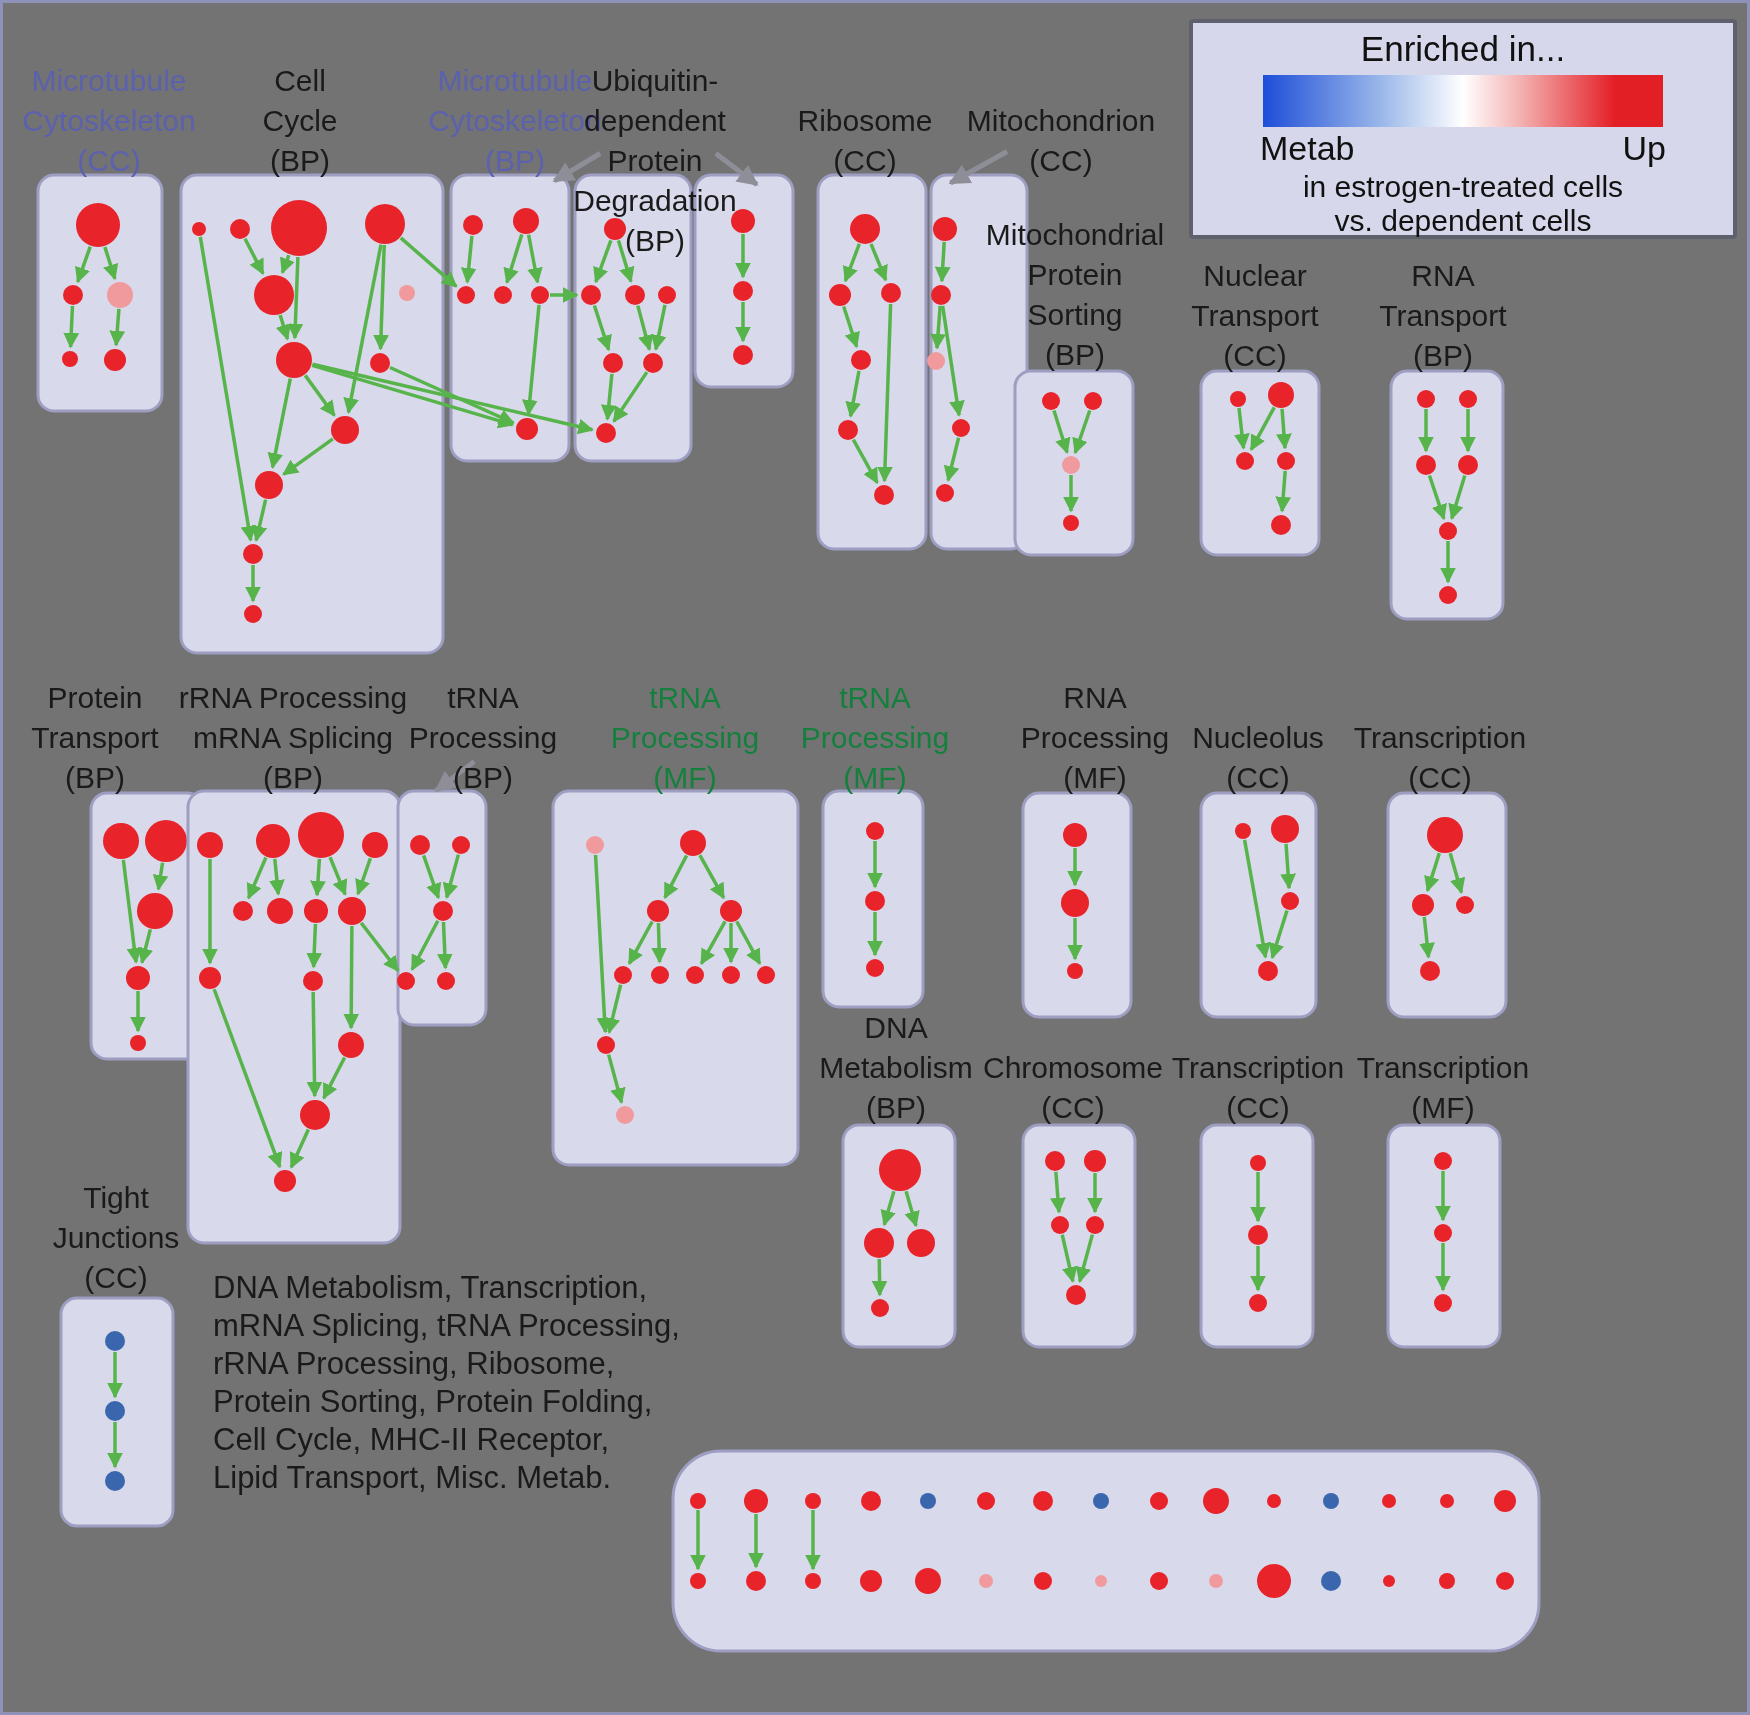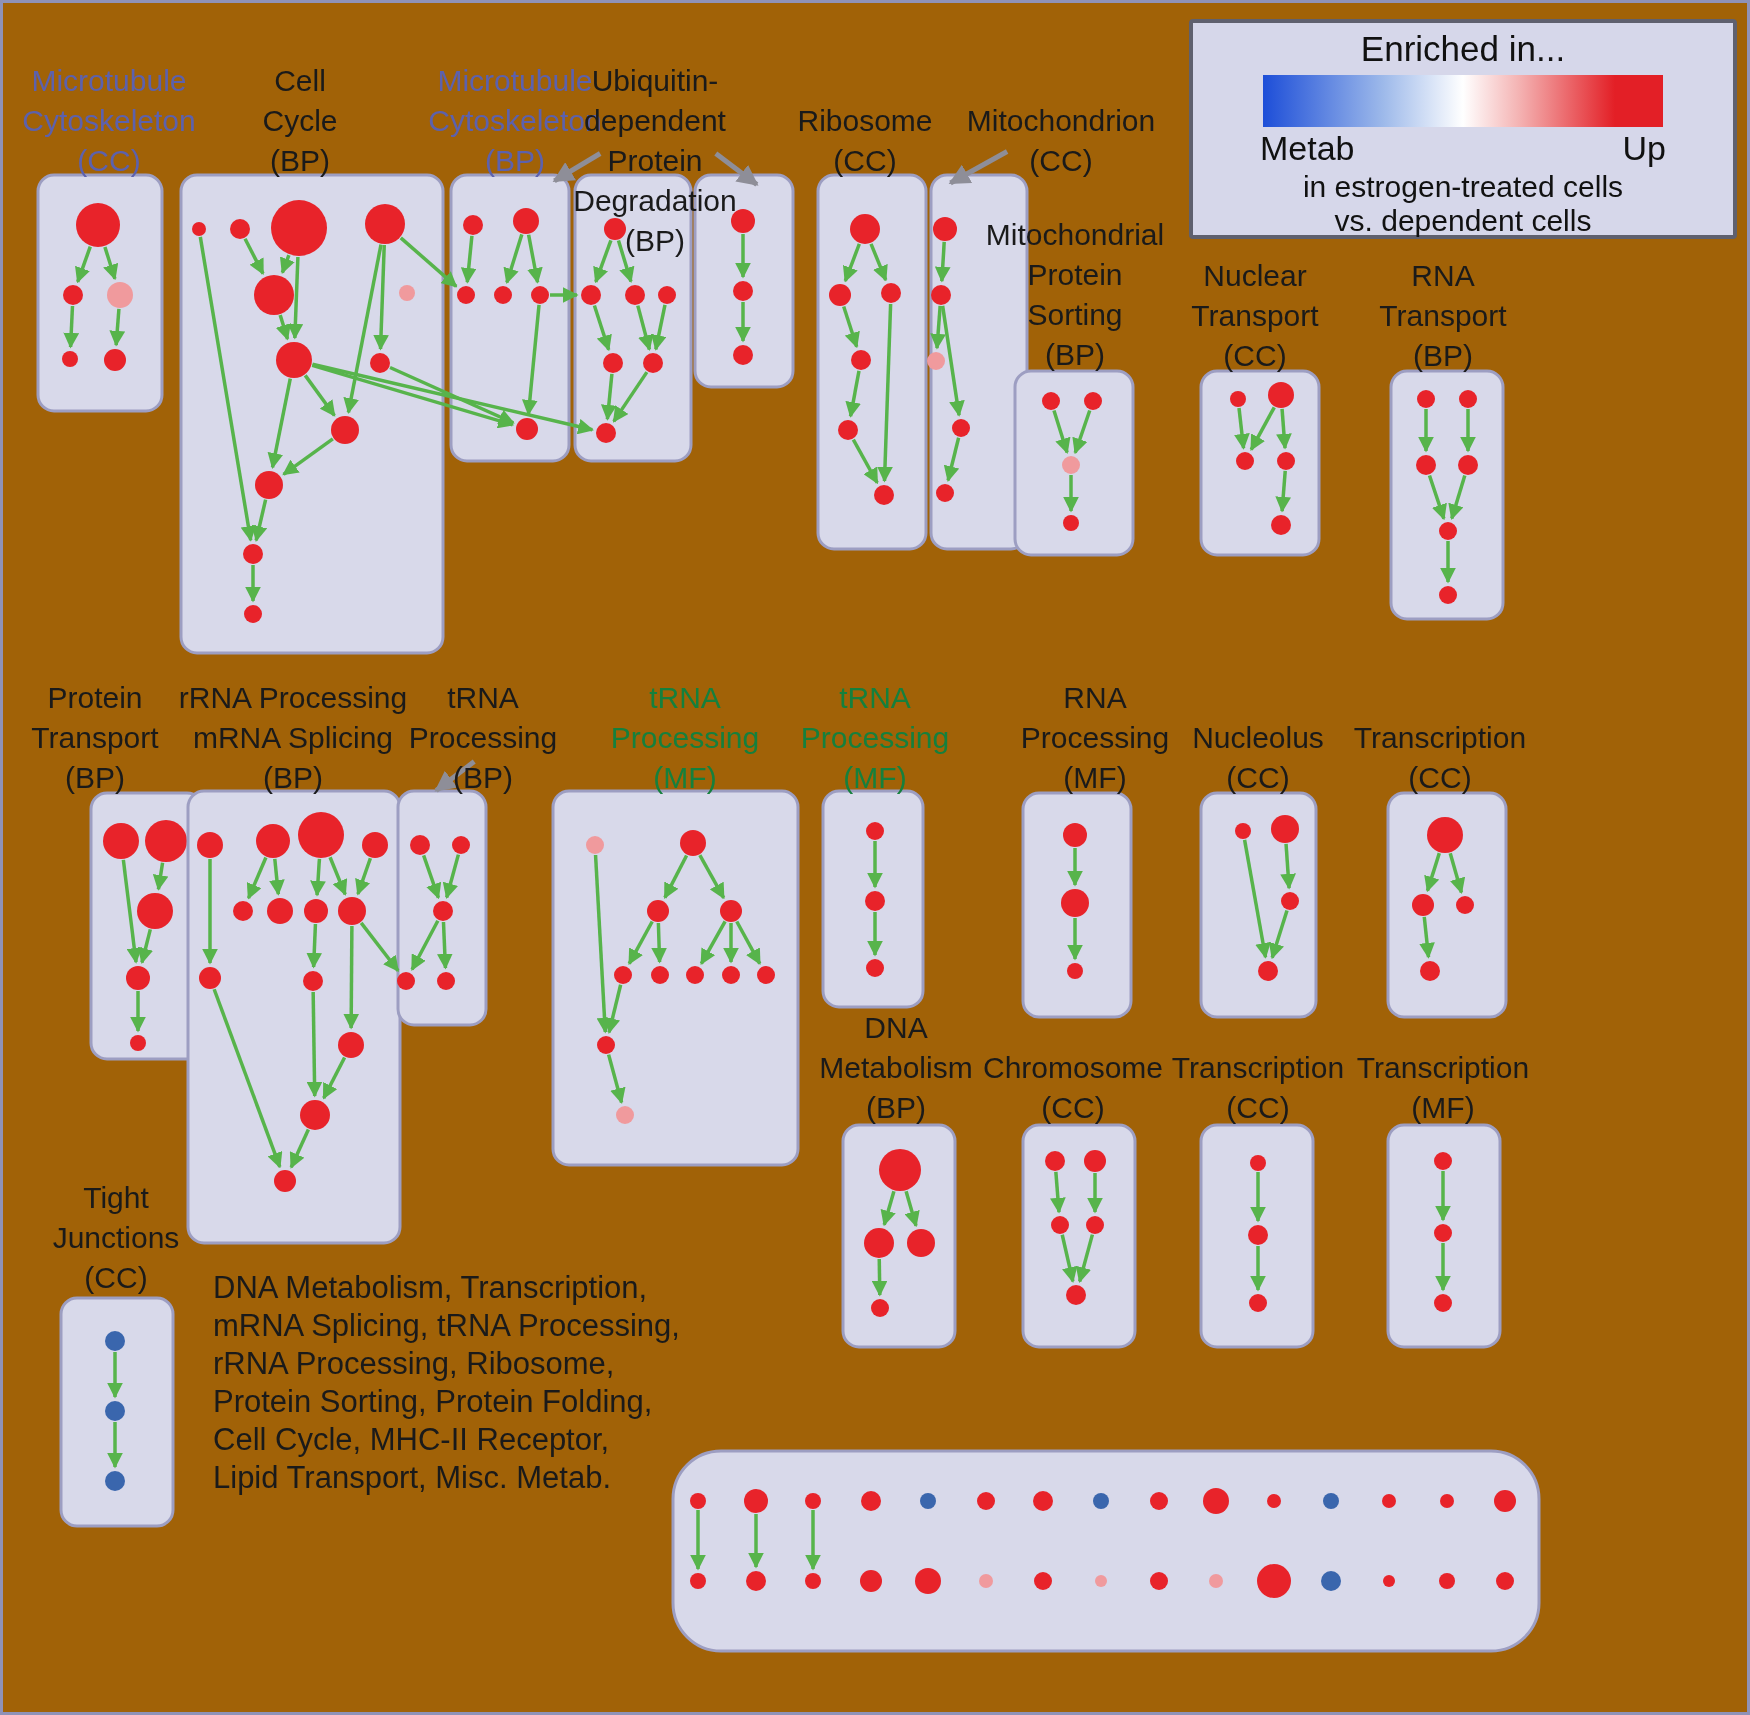--- a/index.html
+++ b/index.html
@@ -48,21 +48,21 @@
     position: absolute;
     left: 210px; top: 1266px;
     font-size: 31px; line-height: 38px;
     white-space: pre-line;
     color: #1a1a1a;
   }
 </style>
 </head>
 <body>
 
-<div id="canvas" style="width: 1750px; height: 1715px; background: #a16207; border-color: rgb(143, 146, 184);">
+<div id="canvas" style="width: 1750px; height: 1715px; background: #737373; border-color: rgb(143, 146, 184);">
 
   <svg id="diagram-svg" width="1750" height="1715" viewBox="0 0 1750 1715">
     <defs>
       <marker id="arrow-green" viewBox="0 0 10 10" refX="9" refY="5" markerWidth="4.5" markerHeight="4.5" orient="auto">
         <path id="arrow-green-path" d="M 0 0 L 10 5 L 0 10 z" fill="#57b44b"></path>
       </marker>
       <marker id="arrow-gray" viewBox="0 0 10 10" refX="9" refY="5" markerWidth="4.2" markerHeight="4.2" orient="auto">
         <path id="arrow-gray-path" d="M 0 0 L 10 5 L 0 10 z" fill="#8e8e98"></path>
       </marker>
     </defs>

